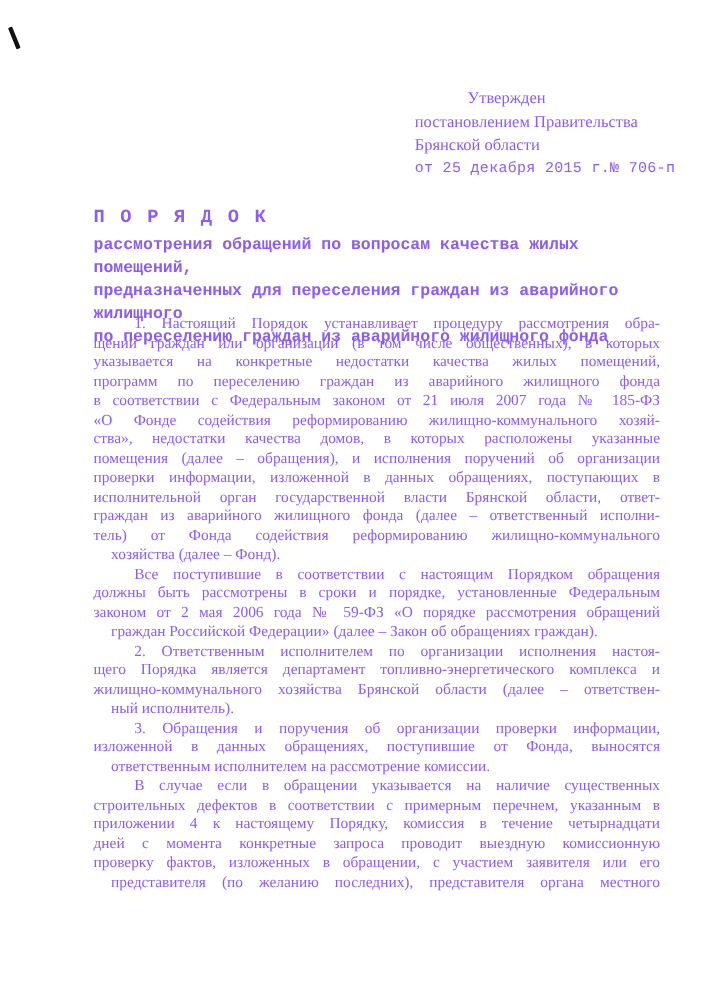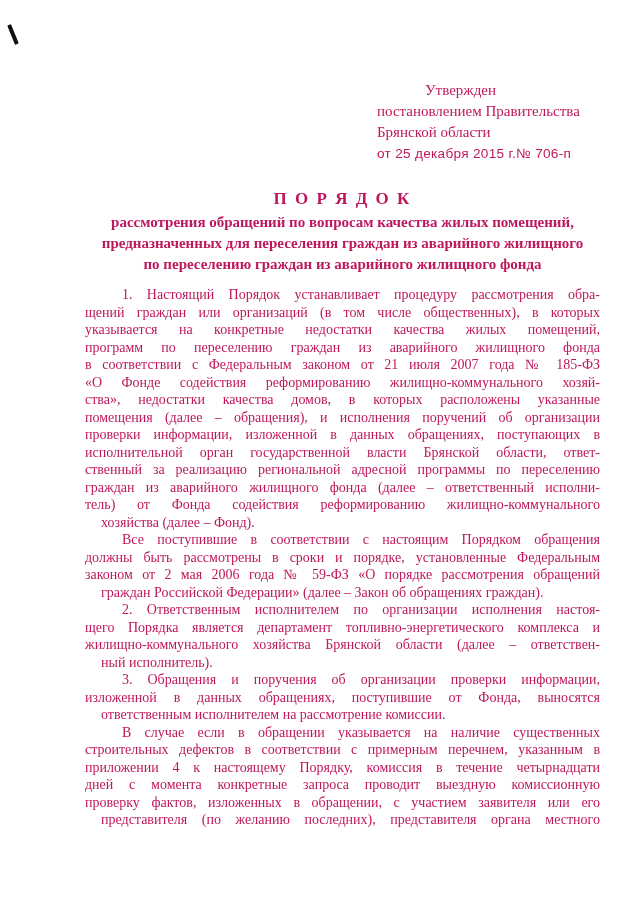--- a/index.html
+++ b/index.html
@@ -7,21 +7,21 @@
     padding: 0;
     background: #ffffff;
   }
   .page {
     position: relative;
     width: 640px;
     height: 844px;
     background: #ffffff;
     overflow: hidden;
     font-family: "Liberation Serif", serif;
-    color: #be185d;
+    color: #8b5cf6;
   }
 
   
   .scan-mark {
     position: absolute;
     left: 11px;
     top: 24px;
     width: 4px;
     height: 21px;
     background: #111;
@@ -42,33 +42,33 @@
     position: absolute;
     left: 377px;
     top: 80px;
     width: 238px;
     font-size: 15px;
     line-height: 21px;
     text-align: left;
   }
   .approval .tline.firstline { padding-left: 48px; }
   .approval .tline.lastline {
-    font-family: Liberation Sans, sans-serif;
+    font-family: Liberation Mono, monospace;
     font-size: 13.6px;
     letter-spacing: 0.3px;
     white-space: nowrap;
   }
 
   
   .title-block {
     position: absolute;
     left: 85px;
     top: 189px;
     width: 515px;
-    text-align: center;
+    font-family: Liberation Mono, monospace;
   }
   .title-block .heading {
     font-size: 17px;
     font-weight: bold;
     letter-spacing: 2px;
     line-height: 20px;
     margin-bottom: 3px;
   }
   .title-block .subtitle {
     font-size: 15px;
@@ -121,21 +121,20 @@
         <div class="tline firstline">1. Настоящий Порядок устанавливает процедуру рассмотрения обра-</div>
         <div class="tline">щений граждан или организаций (в том числе общественных), в которых</div>
         <div class="tline">указывается на конкретные недостатки качества жилых помещений,</div>
         <div class="tline">программ по переселению граждан из аварийного жилищного фонда</div>
         <div class="tline">в соответствии с Федеральным законом от 21 июля 2007 года № 185-ФЗ</div>
         <div class="tline">«О Фонде содействия реформированию жилищно-коммунального хозяй-</div>
         <div class="tline">ства», недостатки качества домов, в которых расположены указанные</div>
         <div class="tline">помещения (далее – обращения), и исполнения поручений об организации</div>
         <div class="tline">проверки информации, изложенной в данных обращениях, поступающих в</div>
         <div class="tline">исполнительной орган государственной власти Брянской области, ответ-</div>
-        <div class="tline">ственный за реализацию региональной адресной программы по переселению</div>
         <div class="tline">граждан из аварийного жилищного фонда (далее – ответственный исполни-</div>
         <div class="tline">тель) от Фонда содействия реформированию жилищно-коммунального</div>
         <div class="tline lastline">хозяйства (далее – Фонд).</div>
       </div>
     <div class="para">
         <div class="tline firstline">Все поступившие в соответствии с настоящим Порядком обращения</div>
         <div class="tline">должны быть рассмотрены в сроки и порядке, установленные Федеральным</div>
         <div class="tline">законом от 2 мая 2006 года № 59-ФЗ «О порядке рассмотрения обращений</div>
         <div class="tline lastline">граждан Российской Федерации» (далее – Закон об обращениях граждан).</div>
       </div>

